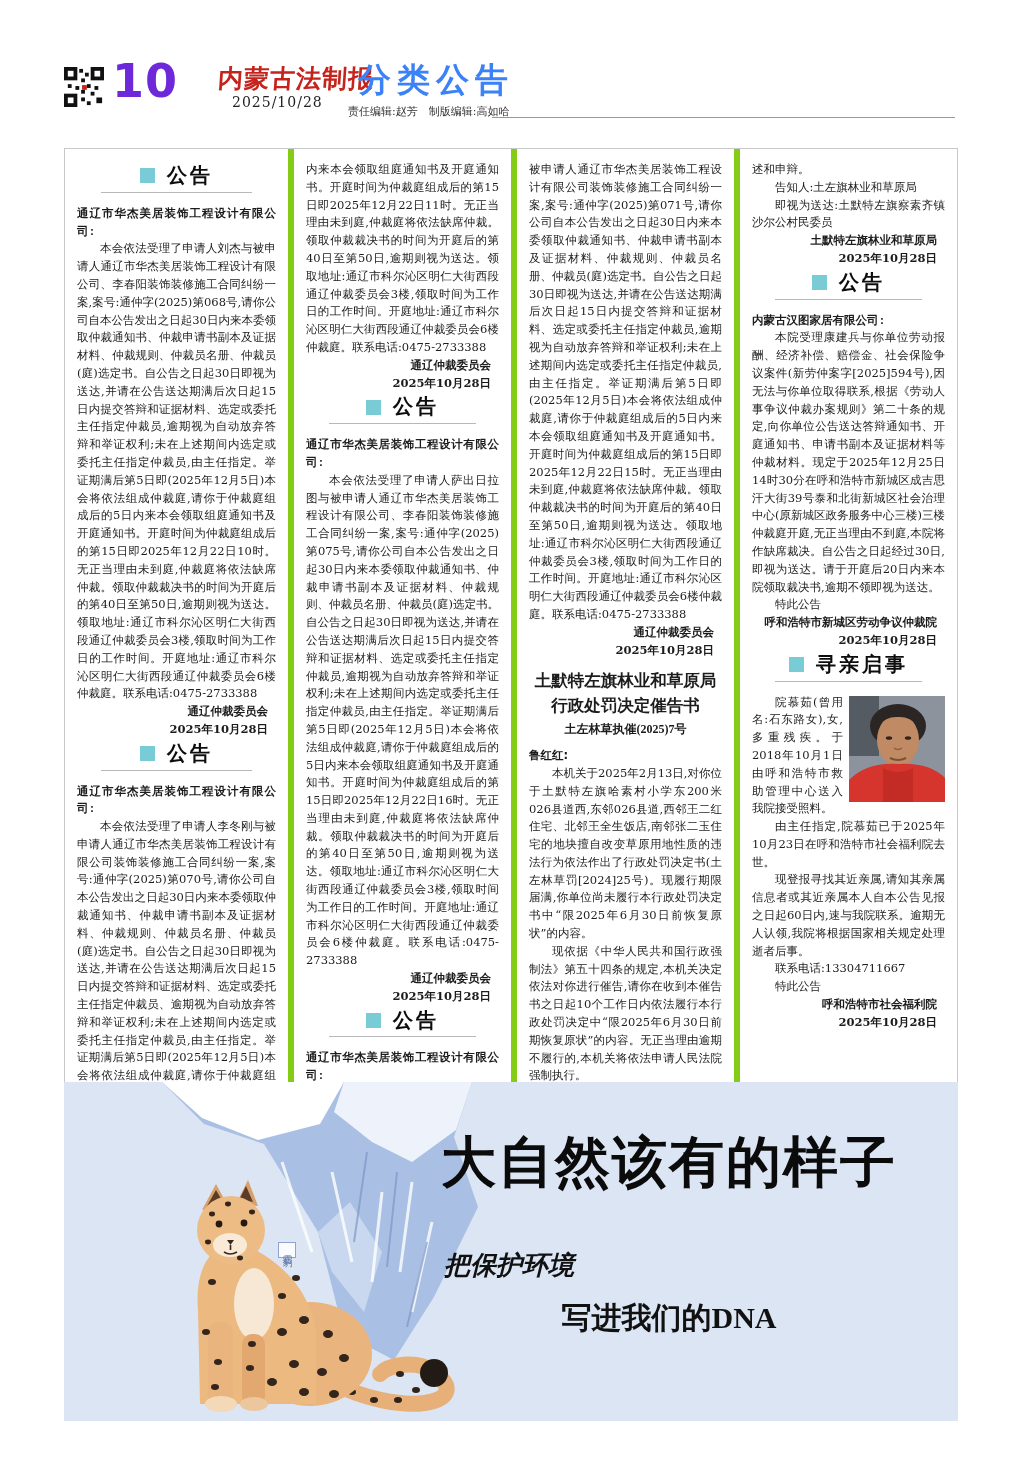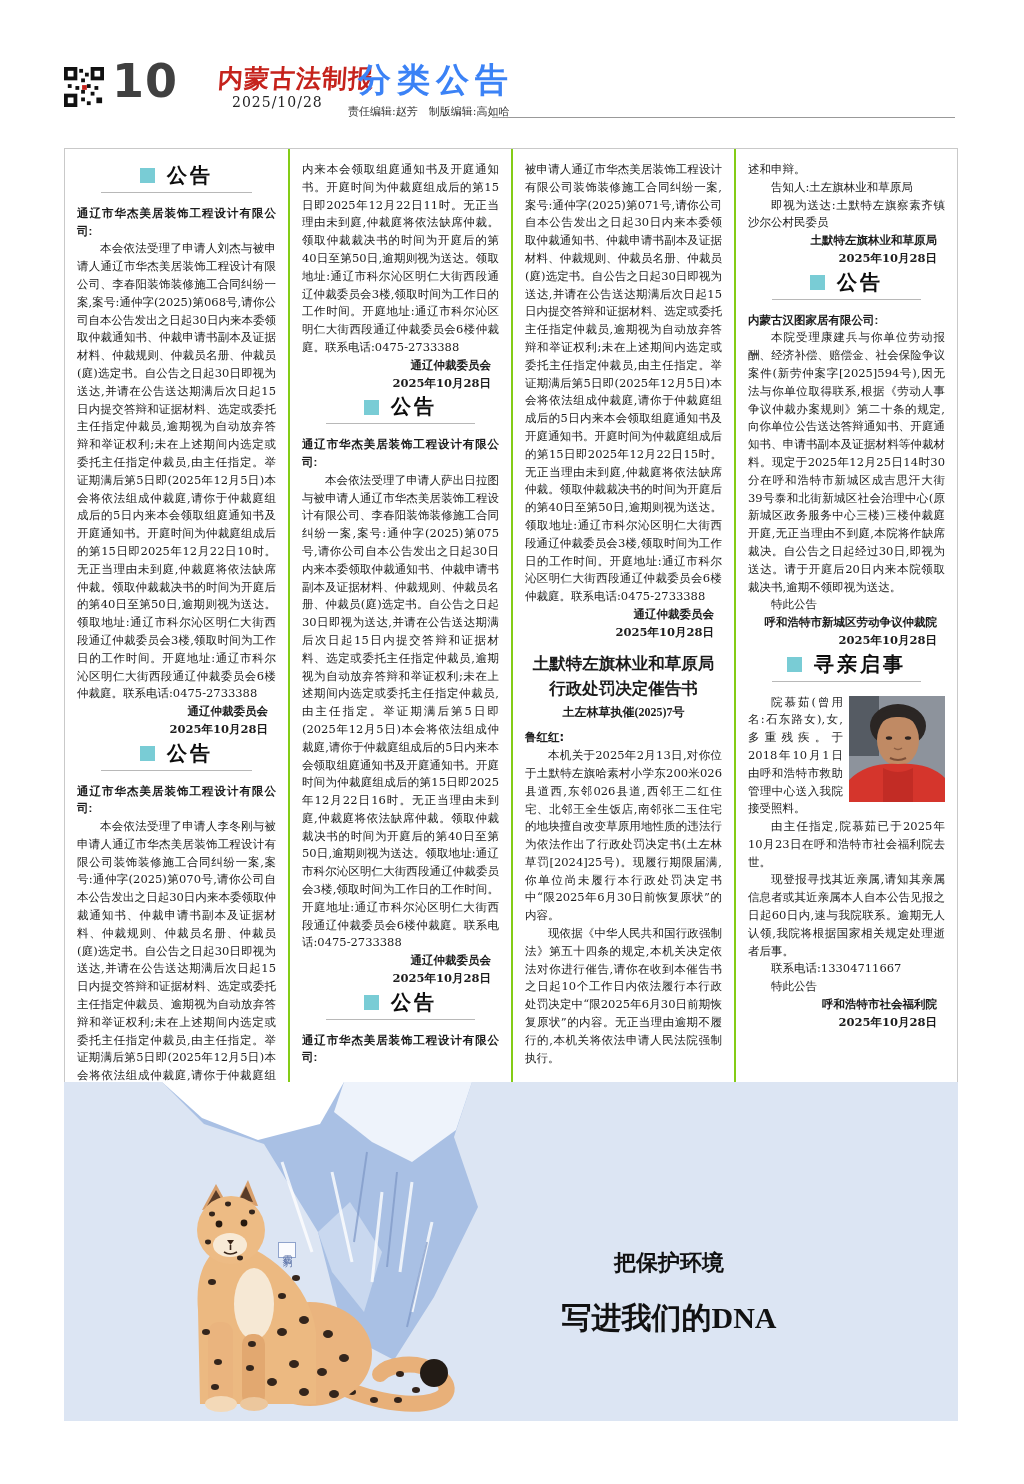--- a/index.html
+++ b/index.html
@@ -2,66 +2,66 @@
 <html><head>
 <meta charset="utf-8">
 <style>
   html,body{margin:0;padding:0;background:#ffffff;}
   .page{position:relative;width:1024px;height:1484px;background:#ffffff;overflow:hidden;
         font-family:"DejaVu Serif","Liberation Serif",serif;color:#1c1c1c;}
 
   
   .qr{position:absolute;left:64px;top:66px;width:40px;height:42px;}
   .page-num{position:absolute;left:112px;top:54px;font-size:46px;font-weight:900;
-            font-family:"DejaVu Sans","Liberation Sans",sans-serif;letter-spacing:1px;color:#404040;}
+            font-family:"DejaVu Sans","Liberation Sans",sans-serif;letter-spacing:1px;color:#6d28d9;}
   .masthead{position:absolute;left:218px;top:62px;font-size:25px;font-weight:900;color:#c5231c;
             font-family:"DejaVu Sans","Liberation Sans",sans-serif;transform:skewX(-4deg);letter-spacing:1px;}
   .mast-date{position:absolute;left:232px;top:94px;font-size:14px;color:#222;letter-spacing:1px;}
   .section-title{position:absolute;left:342px;top:58px;font-size:33px;font-weight:900;color:#3b82f6;
             font-family:"DejaVu Sans","Liberation Sans",sans-serif;letter-spacing:6px;padding-left:16px;}
   .editors{position:absolute;left:330px;top:104px;font-size:11px;color:#333;
             font-family:"DejaVu Sans","Liberation Sans",sans-serif;margin-left:18px;}
   .head-rule{position:absolute;left:492px;top:117px;width:463px;border-top:1px solid #999;}
 
   
   .board{position:absolute;left:64px;top:148px;width:894px;height:1132px;
          border:1px solid #c9c9c9;display:flex;background:#fff;box-sizing:border-box;}
   .col{width:25%;box-sizing:border-box;padding:12px 12px;overflow:hidden;
        font-size:11.5px;line-height:17.8px;text-align:justify;}
-  .col + .col{border-left:2px solid #84cc16;}
+  .col + .col{border-left:6px solid #84cc16;}
 
   .sec-head{display:flex;justify-content:center;align-items:center;gap:12px;
             width:76%;margin:6px auto 12px auto;padding-bottom:7px;border-bottom:1px solid #b8b8b8;}
   .sq{width:15px;height:15px;background:#79ccd5;flex:0 0 auto;}
   .sec-t{font-size:20px;font-weight:900;letter-spacing:3px;color:#0d0d0d;
          font-family:"DejaVu Sans","Liberation Sans",sans-serif;}
 
-  .org{font-weight:bold;font-family:Liberation Sans, sans-serif;text-align:justify;}
+  .org{font-weight:bold;font-family:Liberation Mono, monospace;text-align:justify;}
   .para{text-indent:2em;}
   .cont{}
   .signer{text-align:right;font-weight:bold;padding-right:8px;
           font-family:"DejaVu Sans","Liberation Sans",sans-serif;}
   .date{text-align:right;font-weight:600;padding-right:8px;}
   .doc-title{white-space:pre-line;text-align:center;font-weight:900;font-size:16.5px;line-height:25px;
              margin:9px 0 3px 0;font-family:"DejaVu Sans","Liberation Sans",sans-serif;text-indent:0;}
   .doc-num{text-align:center;font-weight:bold;font-size:12px;margin:0 0 8px 0;
            font-family:Liberation Serif, serif;}
   .salute{font-weight:bold;font-family:"DejaVu Sans","Liberation Sans",sans-serif;}
 
   .photo-wrap{text-indent:2em;overflow:hidden;}
   .photo-wrap svg{float:right;margin:2px 0 4px 6px;}
 
   
   .ad{position:absolute;left:64px;top:1082px;width:894px;height:339px;background:#dce5f3;overflow:hidden;}
   .ad-art{position:absolute;left:18px;top:0;}
   .ad-headline{position:absolute;left:340px;top:44px;width:530px;text-align:center;
                font-size:55px;font-weight:900;color:#0b0b0b;letter-spacing:2px;
                font-family:"DejaVu Sans","Liberation Sans",sans-serif;}
-  .ad-sub1{position:absolute;left:380px;top:166px;width:450px;text-align:center;
-           font-size:22px;font-weight:700;color:#111;font-family:"DejaVu Sans","Liberation Sans",sans-serif;}
+  .ad-sub1{position:absolute;left:380px;top:166px;width:450px;
+           font-size:26px;font-weight:700;color:#111;font-family:"DejaVu Sans","Liberation Sans",sans-serif;font-style:italic;}
   .ad-sub2{position:absolute;left:380px;top:216px;width:450px;text-align:center;
            font-size:30px;font-weight:700;color:#111;font-family:Liberation Serif, serif;}
   .ad-seal{position:absolute;left:214px;top:160px;writing-mode:vertical-rl;font-size:10px;
            color:#5d74a8;border:1px solid #8fa3cc;background:rgba(255,255,255,.85);
            padding:4px 1px;letter-spacing:3px;font-family:"DejaVu Sans","Liberation Sans",sans-serif;}
 </style>
 </head>
 <body>
 
 <div class="page">
@@ -255,17 +255,18 @@
           <ellipse cx="126" cy="160" rx="3" ry="2.4"></ellipse>
         <ellipse cx="170" cy="130" rx="3" ry="2.4"></ellipse>
           <ellipse cx="158" cy="176" rx="3" ry="2.4"></ellipse>
         <ellipse cx="130" cy="132" rx="3" ry="2.4"></ellipse>
           <ellipse cx="146" cy="122" rx="3" ry="2.4"></ellipse>
         <ellipse cx="133" cy="305" rx="4" ry="3"></ellipse>
           <ellipse cx="170" cy="262" rx="4" ry="3"></ellipse>
       </g>
     </svg>
     <div class="ad-seal">雪豹</div>
+    <div class="ad-headline">大自然该有的样子</div>
     <div class="ad-sub1">把保护环境</div>
     <div class="ad-sub2">写进我们的DNA</div>
   </div>
 
 </div>
 
 </body></html>

